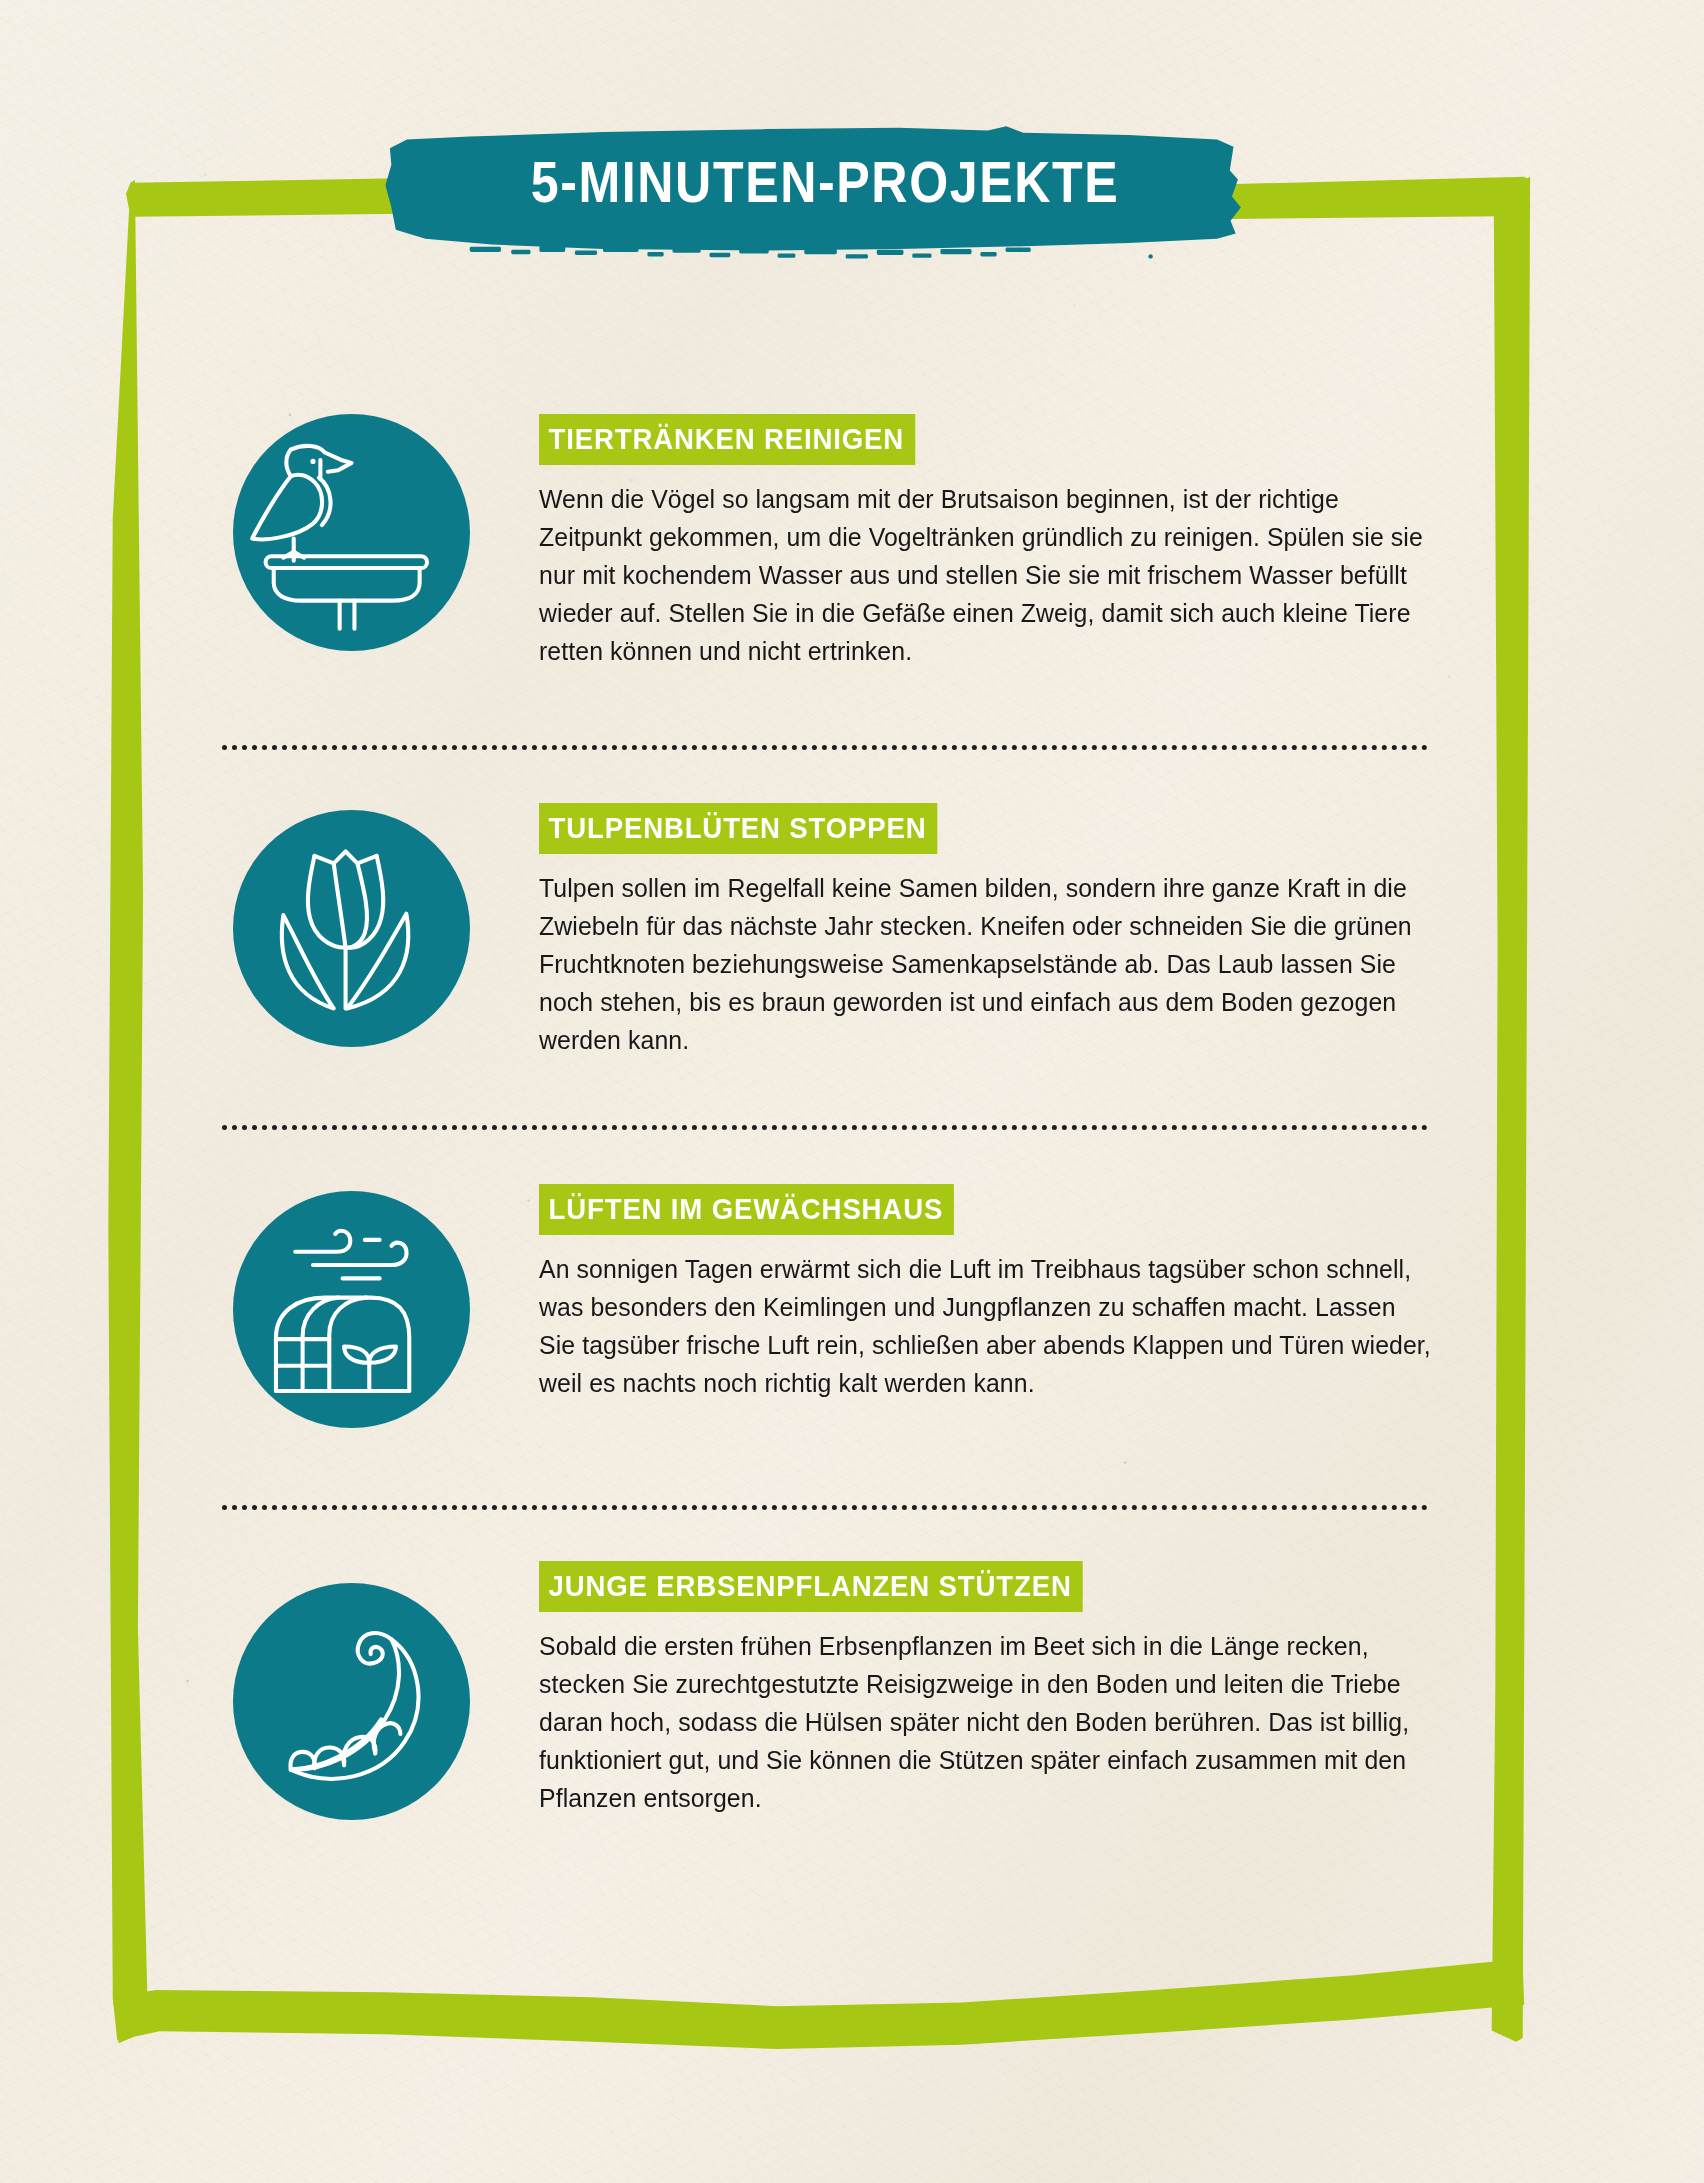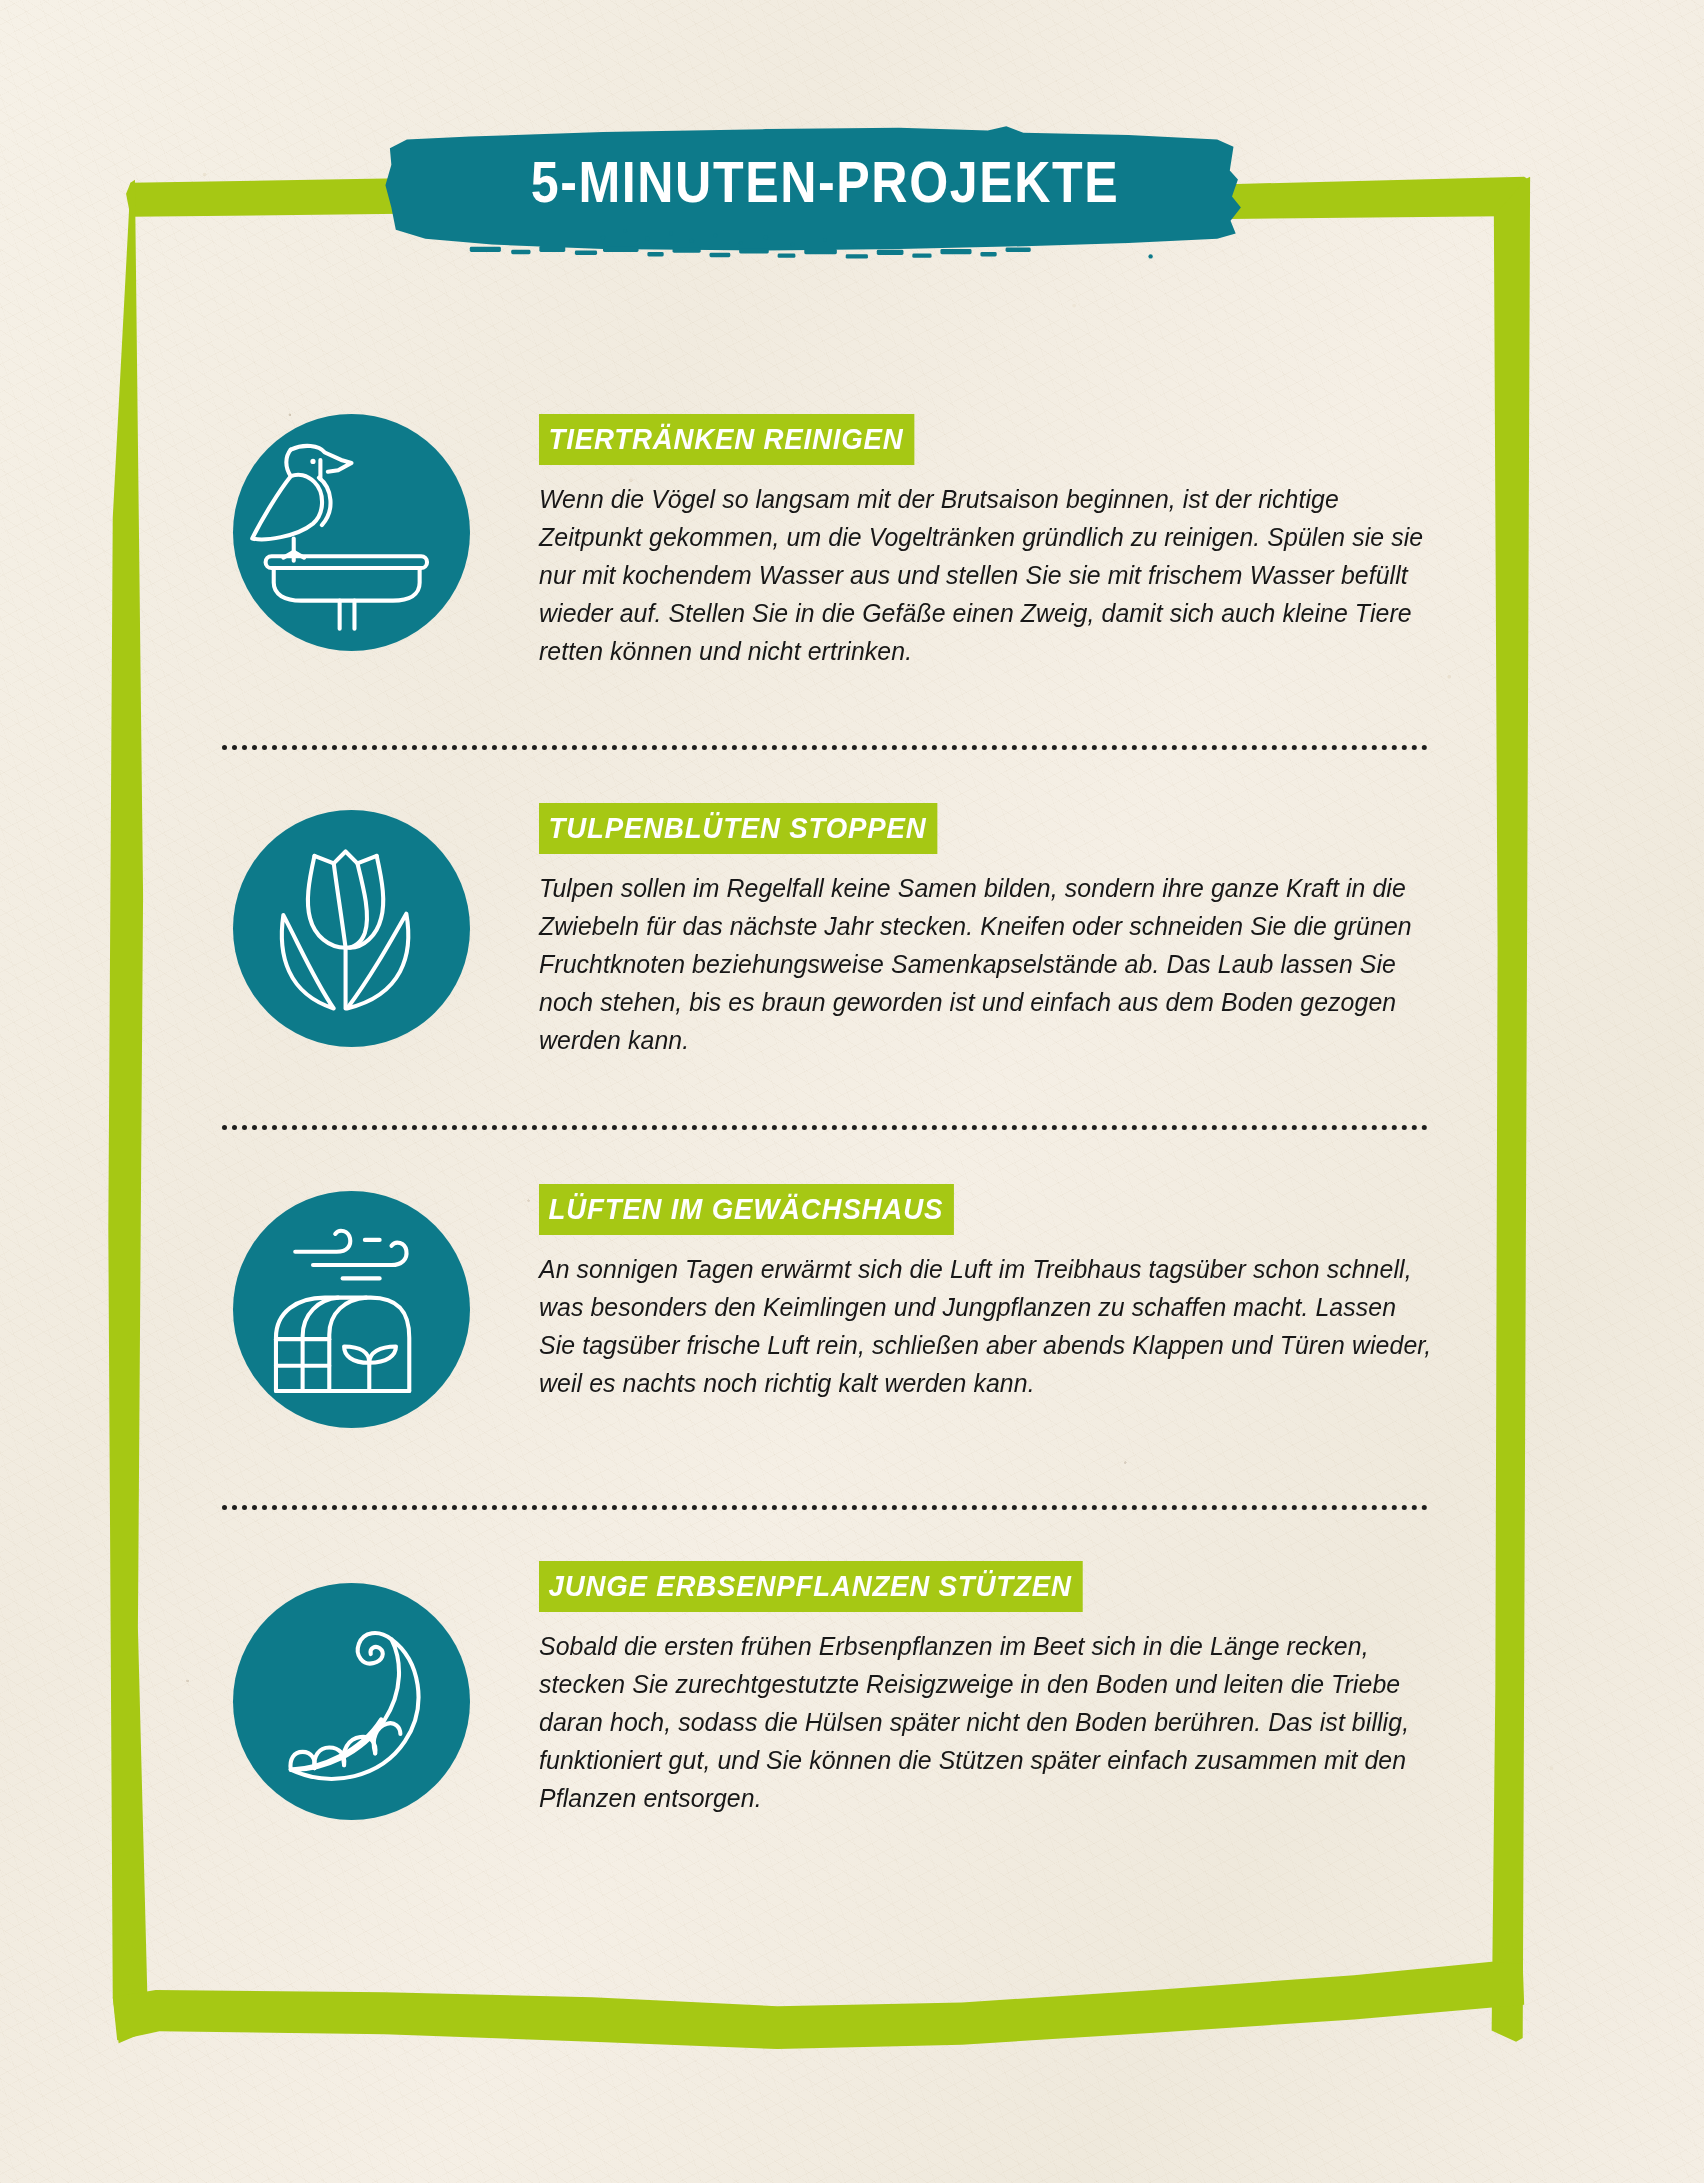--- a/index.html
+++ b/index.html
@@ -128,21 +128,20 @@
     position: absolute;
     left: 0; top: 0;
     width: 100%; height: 100%;
   }
 
   .sec-body {
     position: absolute;
     left: 317px;
     top: 0;
     width: 899px;
-    font-style: italic;
   }
 
   .heading {
     display: inline-block;
     background: #a6c814;
     color: #ffffff;
     font-family: "Liberation Sans Narrow", "Liberation Sans", sans-serif;
     font-weight: bold;
     font-size: 30px;
     letter-spacing: 0.9px;

